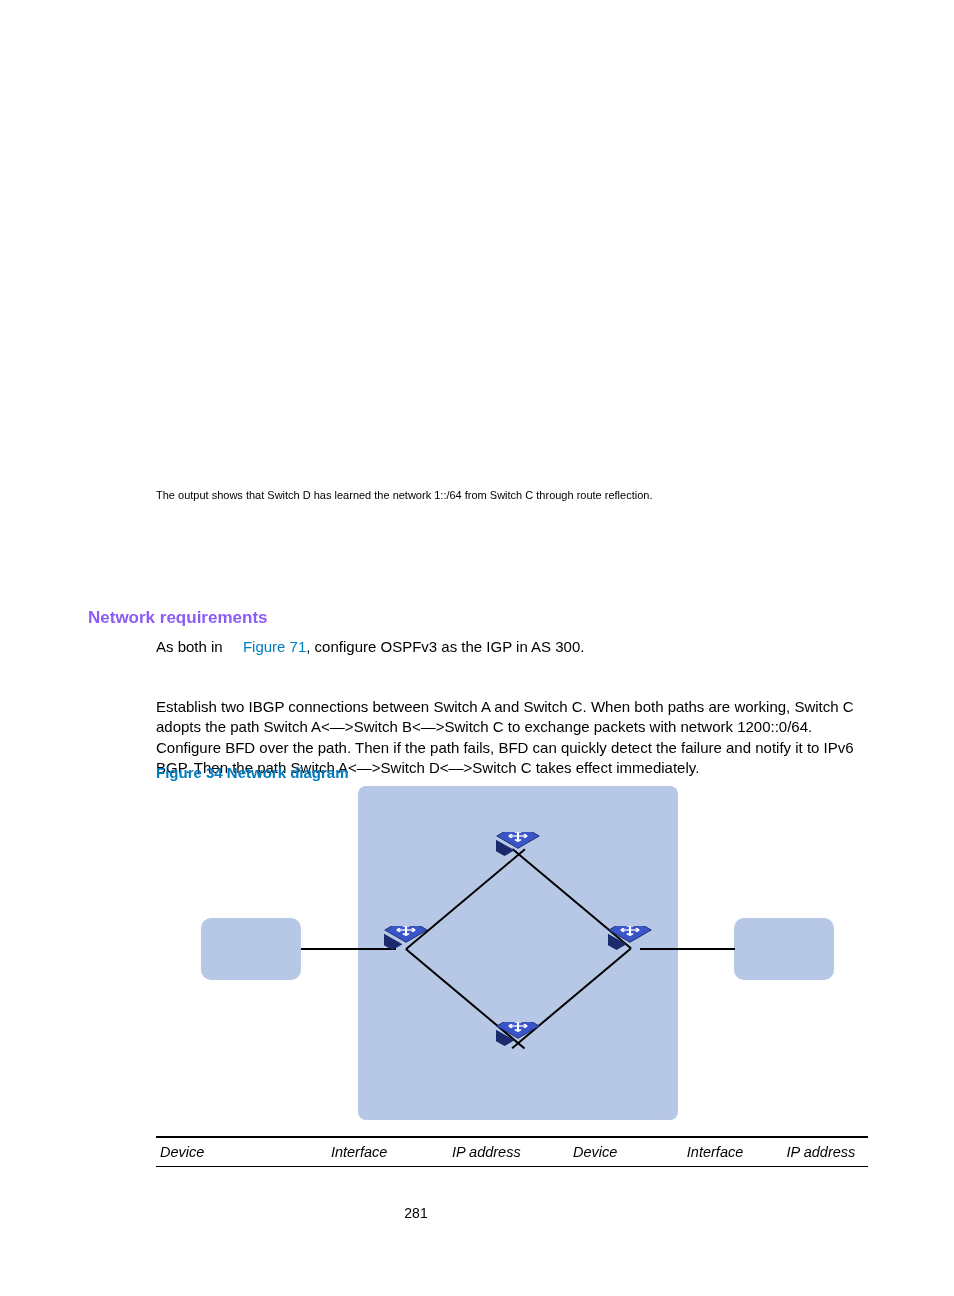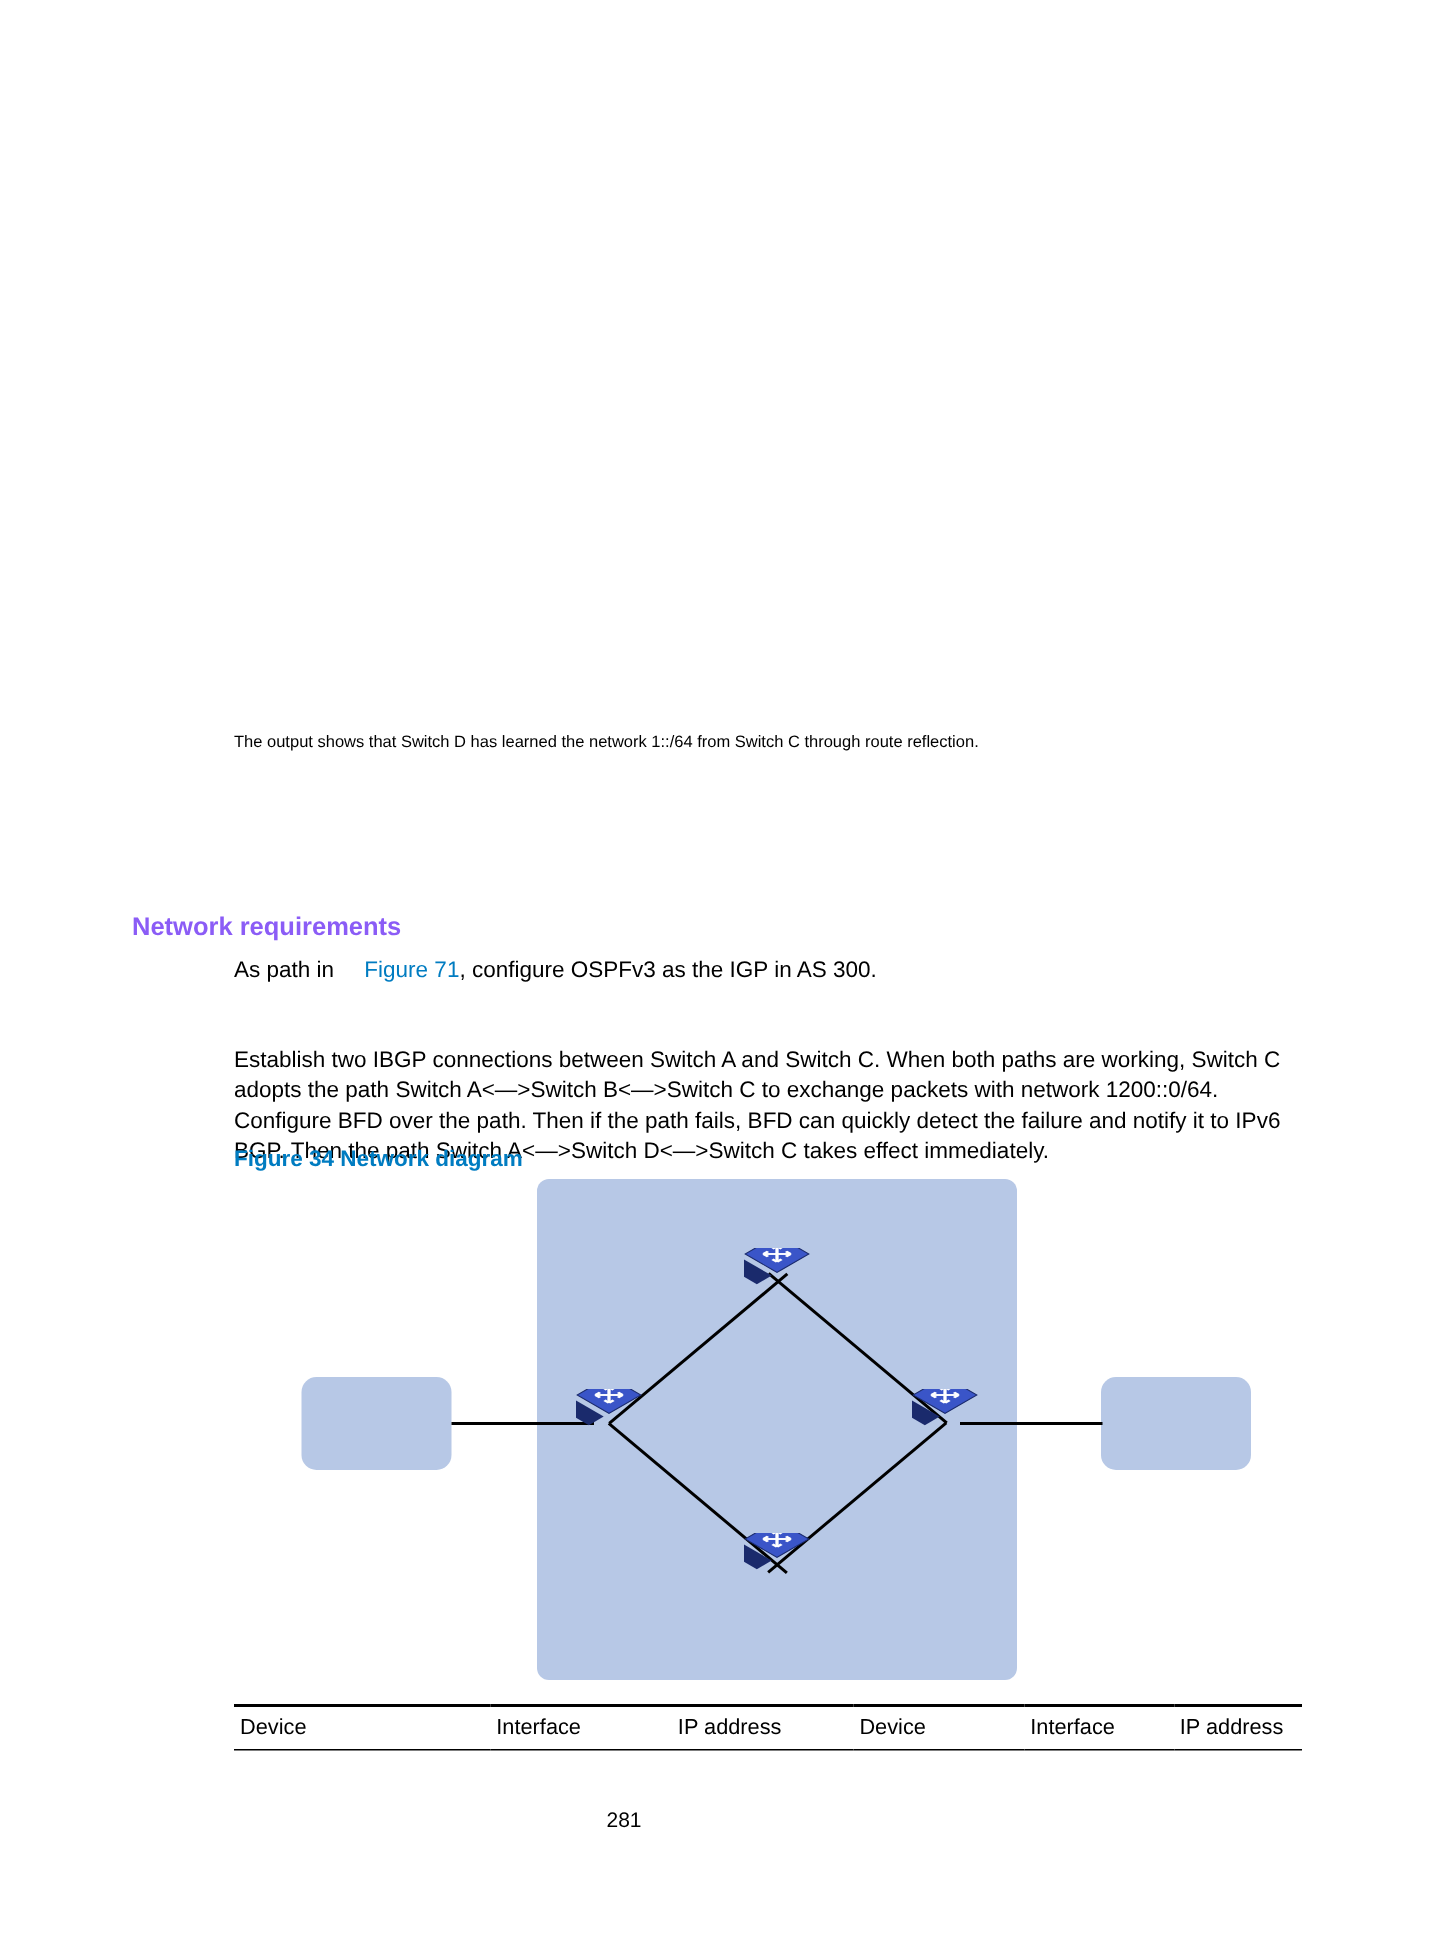--- a/index.html
+++ b/index.html
@@ -125,41 +125,42 @@
     top: 1136px;
     width: 712px;
     border-collapse: collapse;
     font-size: 14.5px;
   }
   .table thead td {
     border-top: 2.5px solid #000;
     border-bottom: 1px solid #000;
     padding: 6px 4px 6px 4px;
     font-weight: 400;
+    font-style: italic;
   }
   .pagenum {
     position: absolute;
     left: 0;
     width: 832px;
     bottom: 75px;
     text-align: center;
     font-size: 14px;
   }
 </style>
 </head>
 <body>
 
 <div class="page">
 
   <div class="intro-line">The output shows that Switch D has learned the network 1::/64 from Switch C through route reflection.</div>
 
   <div class="h2">Network requirements</div>
 
   <div class="para1">
-    <span>As path in </span><a href="#" class="link">Figure 71</a><span>, configure OSPFv3 as the IGP in AS 300.</span>
+    <span>As both in </span><a href="#" class="link">Figure 71</a><span>, configure OSPFv3 as the IGP in AS 300.</span>
   </div>
 
   <div class="para2">Establish two IBGP connections between Switch A and Switch C. When both paths are working, Switch C adopts the path Switch A&lt;—&gt;Switch B&lt;—&gt;Switch C to exchange packets with network 1200::0/64. Configure BFD over the path. Then if the path fails, BFD can quickly detect the failure and notify it to IPv6 BGP. Then the path Switch A&lt;—&gt;Switch D&lt;—&gt;Switch C takes effect immediately.</div>
 
   <div class="fig-caption">Figure 34 Network diagram</div>
 
   <div class="diagram">
     <div class="as-box"></div>
     <div class="cloud-left"></div>
     <div class="cloud-right"></div>

